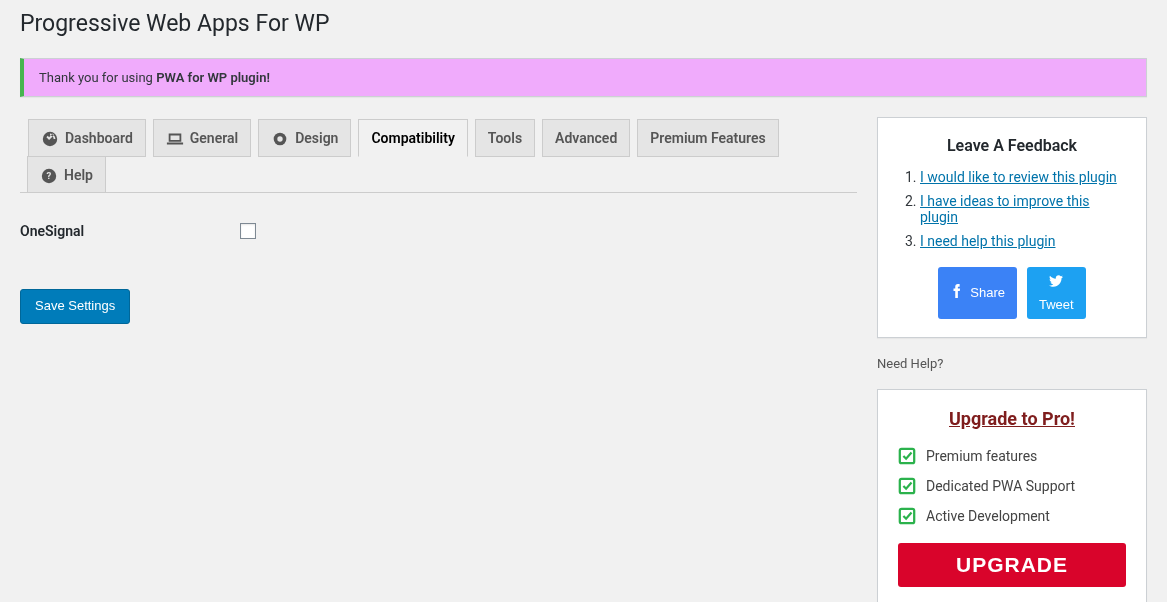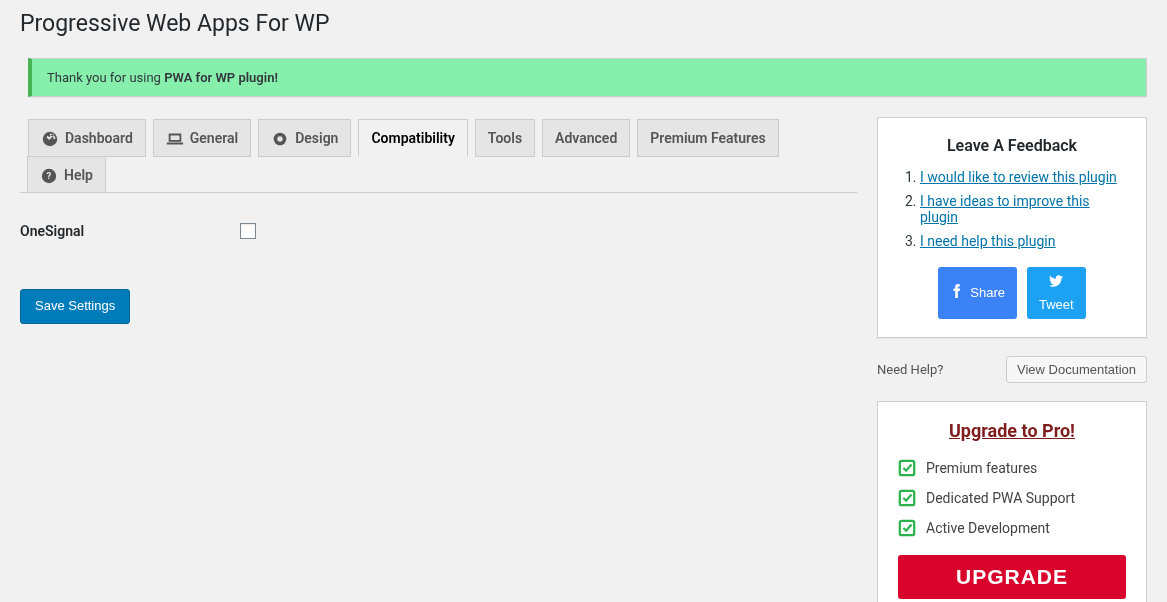--- a/index.html
+++ b/index.html
@@ -11,25 +11,25 @@
       padding: 0 20px 20px 20px;
     }
     h1.page-title {
       font-size: 23px;
       font-weight: 400;
       color: #23282d;
       padding: 9px 0 4px 0;
       line-height: 1.3;
     }
     .notice {
-      background: #86efac;
+      background: #f0abfc;
       border: 1px solid #ccd0d4;
       border-left: 4px solid #46b450;
       padding: 11px 15px;
-      margin: 15px 0 20px 8px;
+      margin: 15px 0 20px 0;
       box-shadow: 0 1px 1px rgba(0,0,0,.04);
       font-size: 13px;
     }
     .notice strong { font-weight: 600; }
 
     .layout { display: flex; gap: 20px; align-items: flex-start; }
     .main-col { flex: 1; }
     .side-col { width: 270px; flex-shrink: 0; }
 
     .nav-tabs {
@@ -244,21 +244,20 @@
                 <path d="M16 3c-.6.3-1.2.4-1.9.5.7-.4 1.2-1 1.4-1.8-.6.4-1.3.6-2.1.8-.6-.6-1.5-1-2.4-1-1.8 0-3.3 1.5-3.3 3.3 0 .3 0 .5.1.7C5.2 5.4 2.7 4.1 1.1 2.1.8 2.6.7 3.2.7 3.8c0 1.1.6 2.1 1.5 2.7-.5 0-1-.2-1.5-.4 0 1.6 1.1 2.9 2.6 3.2-.3.1-.6.1-.9.1-.2 0-.4 0-.6-.1.4 1.3 1.6 2.3 3.1 2.3-1.1.9-2.5 1.4-4.1 1.4H0c1.5.9 3.2 1.5 5 1.5 6 0 9.3-5 9.3-9.3v-.4c.6-.5 1.2-1 1.7-1.8z"></path>
               </svg>
           </span>
           <span>Tweet</span>
         </button>
       </div>
     </div>
 
     <div class="help-row">
       <span>Need Help?</span>
-      <button class="doc-btn">View Documentation</button>
     </div>
 
     <div class="side-box">
       <div class="pro-title">Upgrade to Pro!</div>
       <ul class="pro-list">
         <li>
           <span class="check-ic">
             <svg viewBox="0 0 20 20" width="18" height="18">
                 <rect x="2" y="2" width="16" height="16" rx="2" fill="none" stroke="#2bb24c" stroke-width="2.5"></rect>
                 <path d="M6 10l3 3 6-7" fill="none" stroke="#2bb24c" stroke-width="2.5"></path>

